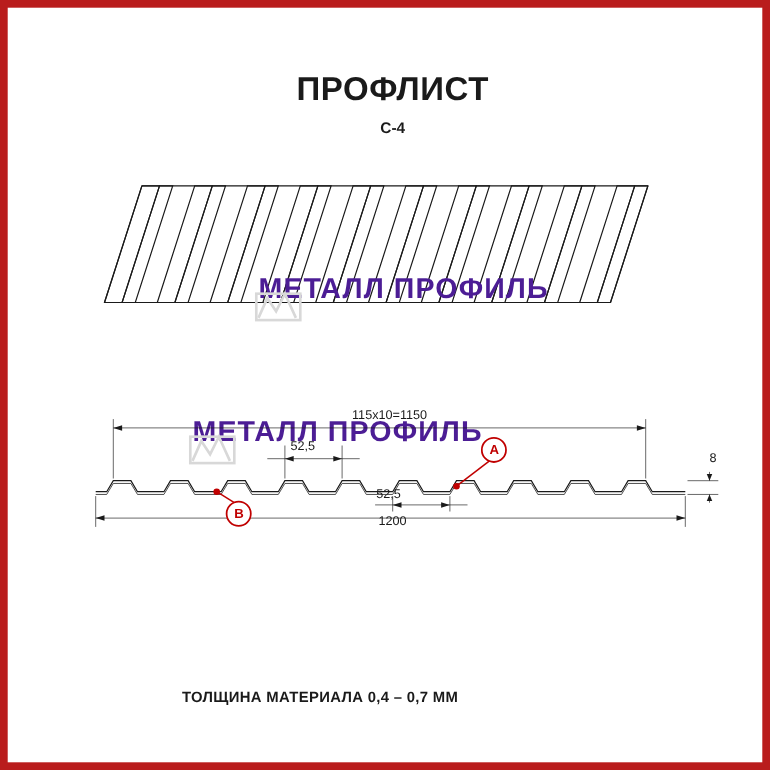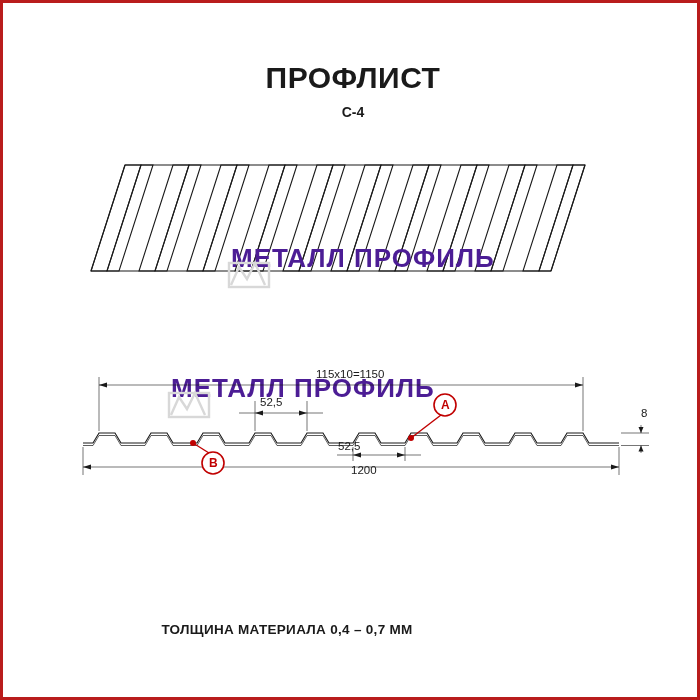--- a/index.html
+++ b/index.html
@@ -11,21 +11,21 @@
     width: 700px;
     height: 700px;
     position: relative;
     font-family: "Liberation Sans", sans-serif;
     color: #1a1a1a;
     overflow: hidden;
   }
   .page {
     position: absolute;
     inset: 0;
-    border: 3px solid #b91c1c;
+    border: 7px solid #b91c1c;
     box-sizing: border-box;
   }
   .title {
     position: absolute;
     top: 58px;
     left: 0;
     width: 700px;
     text-align: center;
     font-size: 30px;
     font-weight: bold;
@@ -235,21 +235,21 @@
     </g>
 
     <g>
       <circle cx="150" cy="100" r="11" fill="#ffffff" stroke="#c00000" stroke-width="1.6"></circle>
       <path d="M 146 90 L 130 80" stroke="#c00000" stroke-width="1.4" fill="none"></path>
       <circle cx="130" cy="80" r="3" fill="#c00000"></circle>
     </g>
   </svg>
 
   <div class="dim-label" style="left:313px; top:365px;">115х10=1150</div>
-  <div class="dim-label" style="left:337px; top:461px;margin-left:11px;">1200</div>
+  <div class="dim-label" style="left:337px; top:461px;">1200</div>
   <div class="dim-label" style="left:257px; top:393px;">52,5</div>
   <div class="dim-label" style="left:335px; top:437px;">52,5</div>
   <div class="dim-label" style="left:638px; top:404px;">8</div>
 
   <div class="callout-label" style="left:438px; top:395px;">A</div>
   <div class="callout-label" style="left:206px; top:453px;">B</div>
 
   <div class="footer-note">ТОЛЩИНА МАТЕРИАЛА 0,4 – 0,7 ММ</div>
 
 </div>

